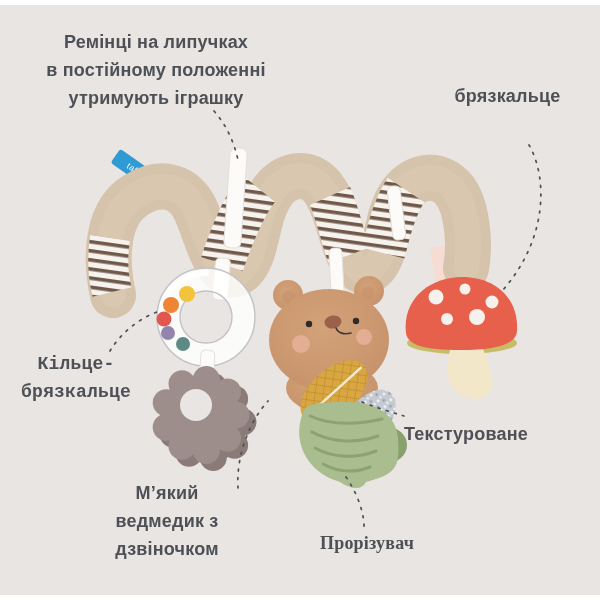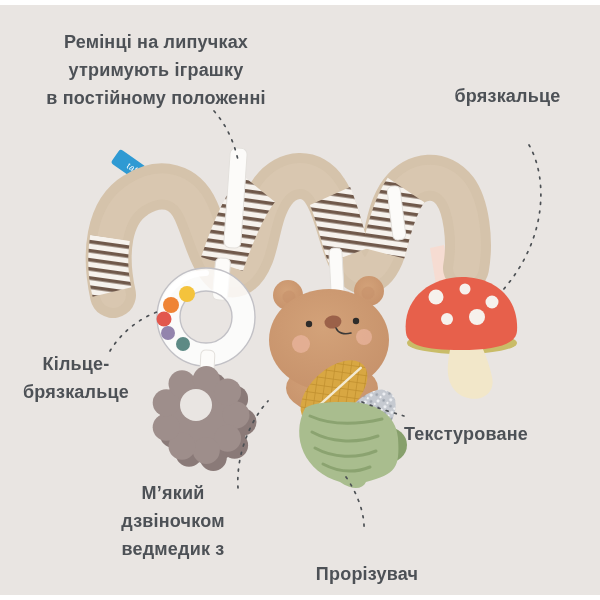--- a/index.html
+++ b/index.html
@@ -181,39 +181,39 @@
       <path d="M529 145 C547 176 549 237 503 290"></path>
       <path d="M110 351 C120 334 138 319 157 312"></path>
       <path d="M238 488 C236 458 248 423 268 401"></path>
       <path d="M346 477 C357 493 365 513 364 531"></path>
       <path d="M362 402 C377 408 391 412 404 416"></path>
     </g>
   </svg>
 
   <div class="label" style="left:8px;top:28px;width:296px;">
     <span>Ремінці на липучках</span>
+    <span>в постійному положенні</span>
     <span>утримують іграшку</span>
-    <span>в постійному положенні</span>
   </div>
 
   <div class="label" style="left:425px;top:82px;width:165px;">
     <span>брязкальце</span>
   </div>
 
-  <div class="label" style="left:0px;top:350px;width:152px;">
+  <div class="label" style="left:0px;top:350px;width:152px;font-family:Liberation Mono, monospace;">
     <span>Кільце-</span>
     <span>брязкальце</span>
   </div>
 
   <div class="label" style="left:378px;top:420px;width:176px;">
     <span>Текстуроване</span>
   </div>
 
-  <div class="label" style="left:84px;top:479px;width:178px;">
+  <div class="label" style="left:78px;top:479px;width:178px;">
     <span>М’який</span>
+    <span>ведмедик з</span>
     <span>дзвіночком</span>
-    <span>ведмедик з</span>
-  </div>
-
-  <div class="label" style="left:287px;top:560px;width:160px;">
+  </div>
+
+  <div class="label" style="left:287px;top:529px;width:160px;font-family:Liberation Serif, serif;">
     <span>Прорізувач</span>
   </div>
 </div>
 
 </body></html>

